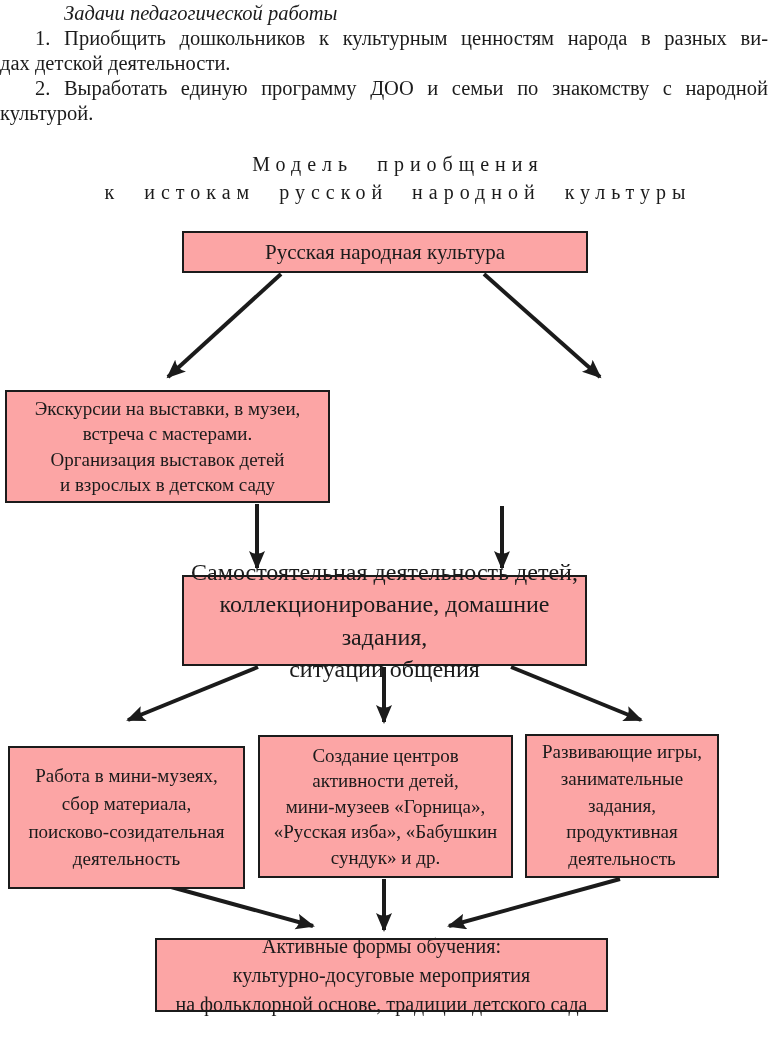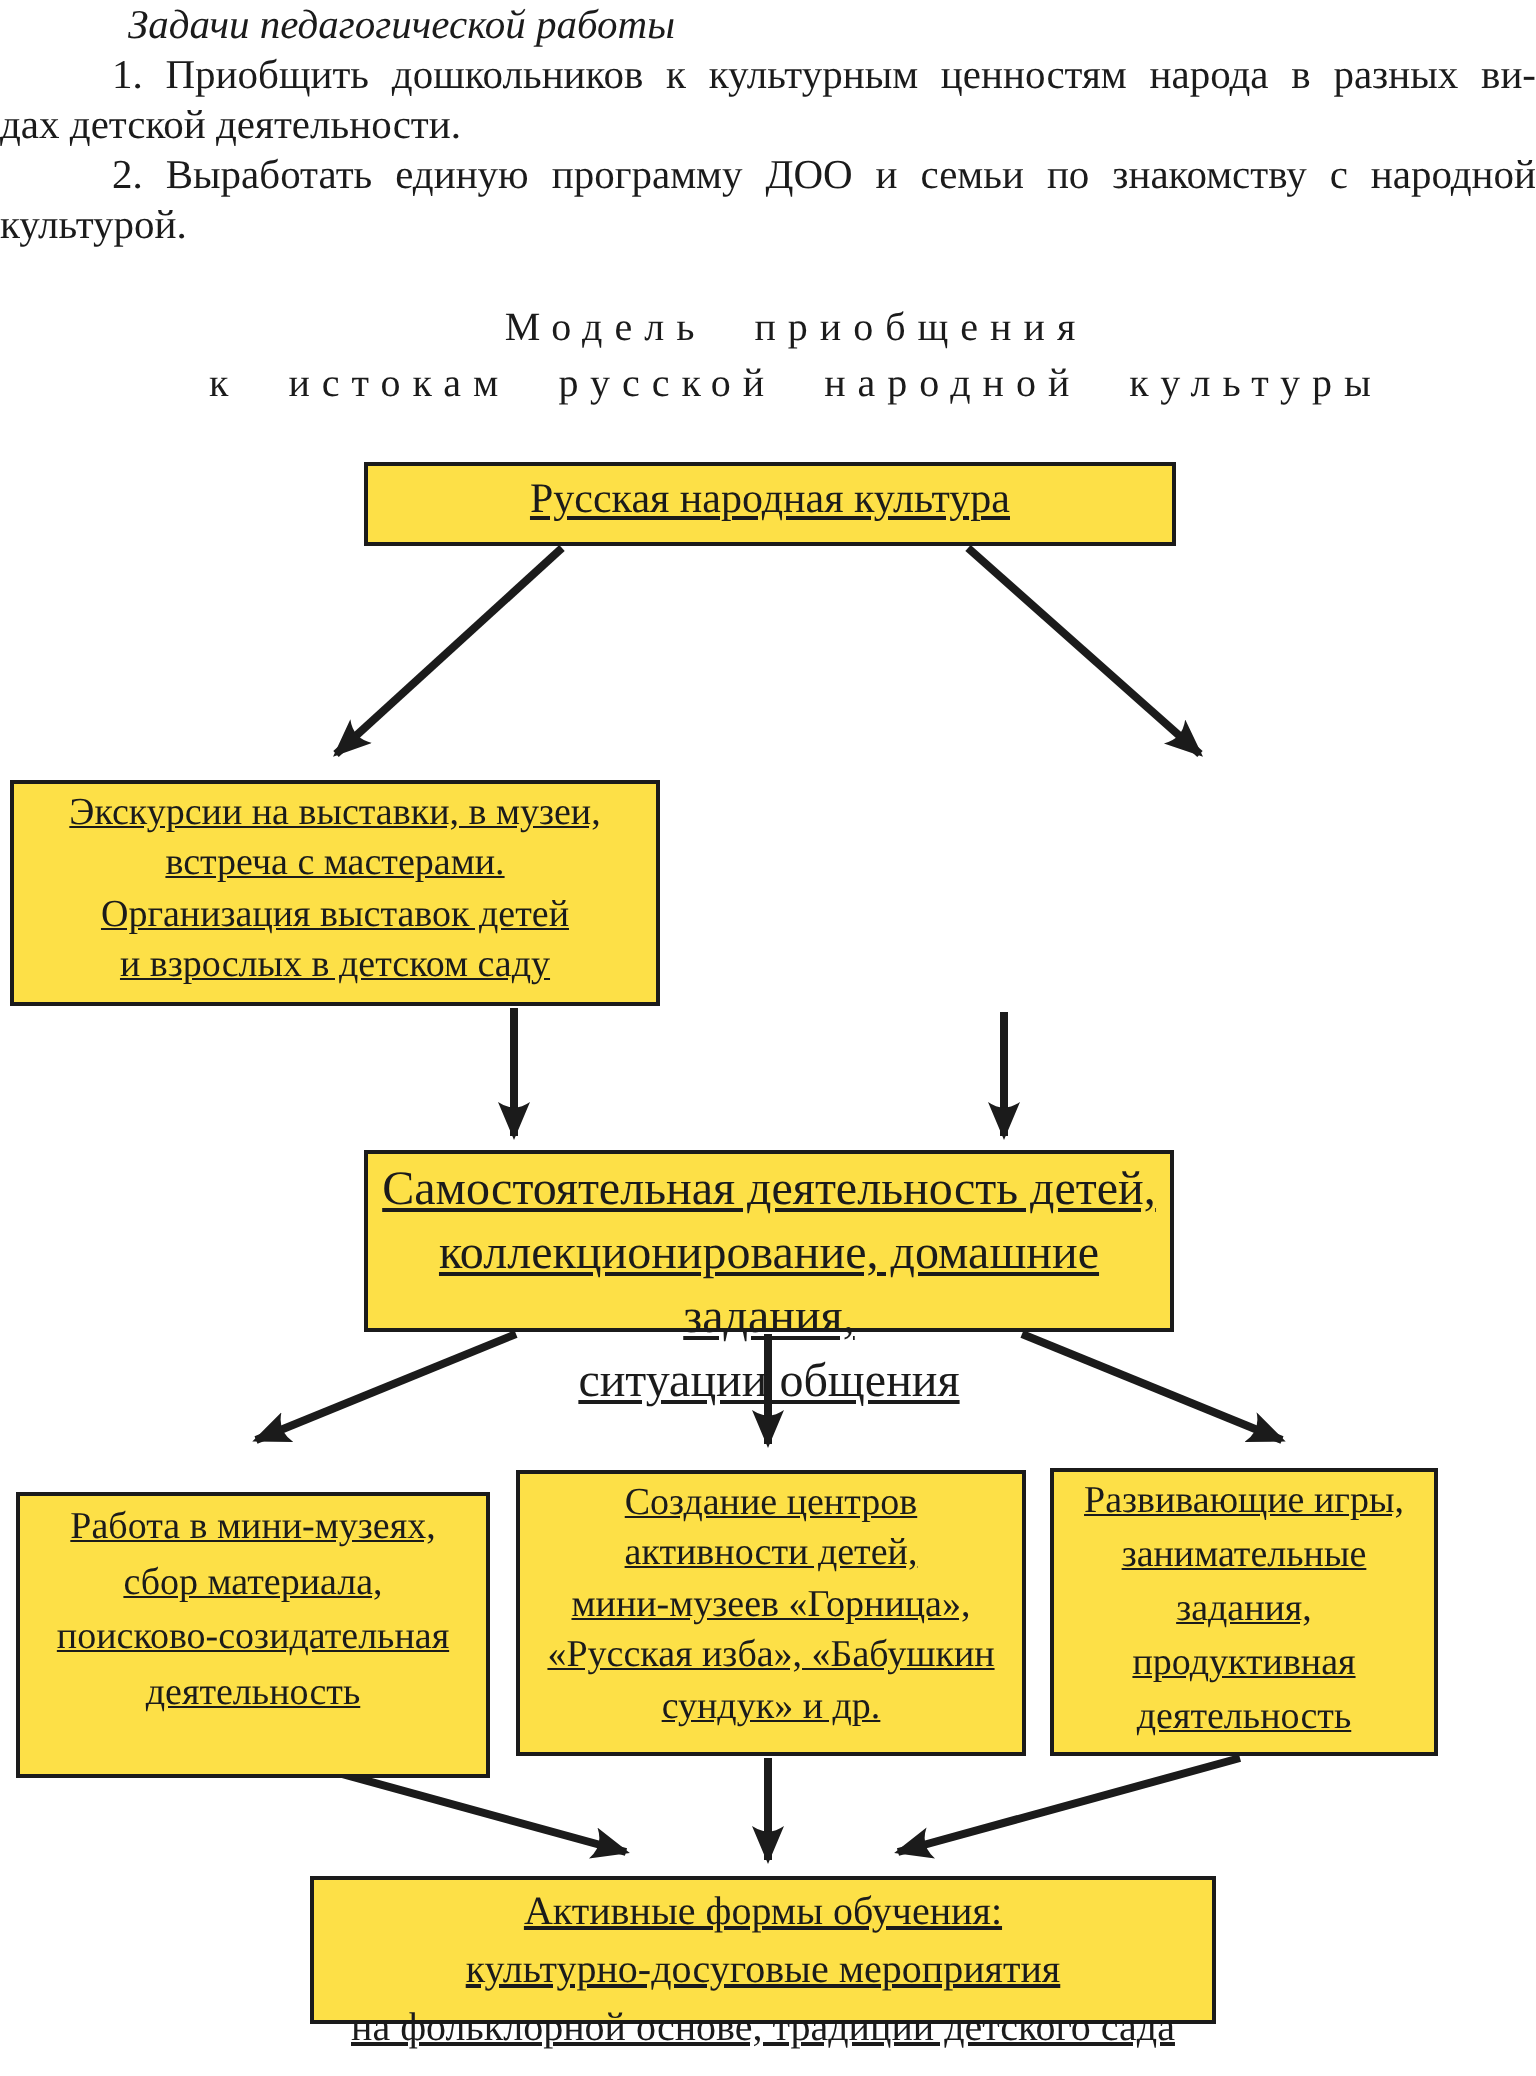--- a/index.html
+++ b/index.html
@@ -15,21 +15,21 @@
 
   
   .textblock {
     position: absolute;
     top: 1px; left: 0; right: 0;
     font-size: 20.5px;
     line-height: 25px;
   }
   .textblock .indent { text-indent: 35px; }
   .textblock .italic { font-style: italic; padding-left: 29px; }
-  .textblock .stretch { text-align: justify; text-align-last: justify; padding-left: 21px; }
+  .textblock .stretch { text-align: justify; text-align-last: justify; }
 
   
   .diagram-title {
     position: absolute;
     top: 150px; left: 0; right: 0;
     text-align: center;
     font-size: 20px;
     line-height: 28px;
     letter-spacing: 6px;
     word-spacing: 13px;
@@ -43,30 +43,29 @@
     width: 768px; height: 1038px;
   }
   .arrows line { stroke: #1b1b1b; stroke-width: 4; }
   .arrows .head { fill: #1b1b1b; }
 
   
   .box {
     position: absolute;
     box-sizing: border-box;
     border: 2px solid #1b1b1b;
-    background: #fde047;
+    background: #fca5a5;
     display: flex;
-    align-items: flex-start;
+    align-items: center;
     justify-content: center;
     text-align: center;
     white-space: pre-line;
     font-size: 19px;
     line-height: 1.34;
     padding: 2px 4px;
-    text-decoration: underline;
   }
   .box-root        { left: 182px; top: 231px; width: 406px; height: 42px;  font-size: 21px; }
   .box-excursions  { left: 5px;   top: 390px; width: 325px; height: 113px; }
   .box-education   { left: 438px; top: 391px; width: 324px; height: 114px; }
   .box-independent { left: 182px; top: 575px; width: 405px; height: 91px;  font-size: 24px; }
   .box-minimuseums { left: 8px;   top: 735px; width: 237px; height: 143px; line-height: 1.45; margin-top: 11px; }
   .box-centers     { left: 258px; top: 735px; width: 255px; height: 143px; }
   .box-games       { left: 525px; top: 734px; width: 194px; height: 144px; line-height: 1.42; }
   .box-activeforms { left: 155px; top: 938px; width: 453px; height: 74px;  font-size: 20px; line-height: 1.45; }
 </style>

